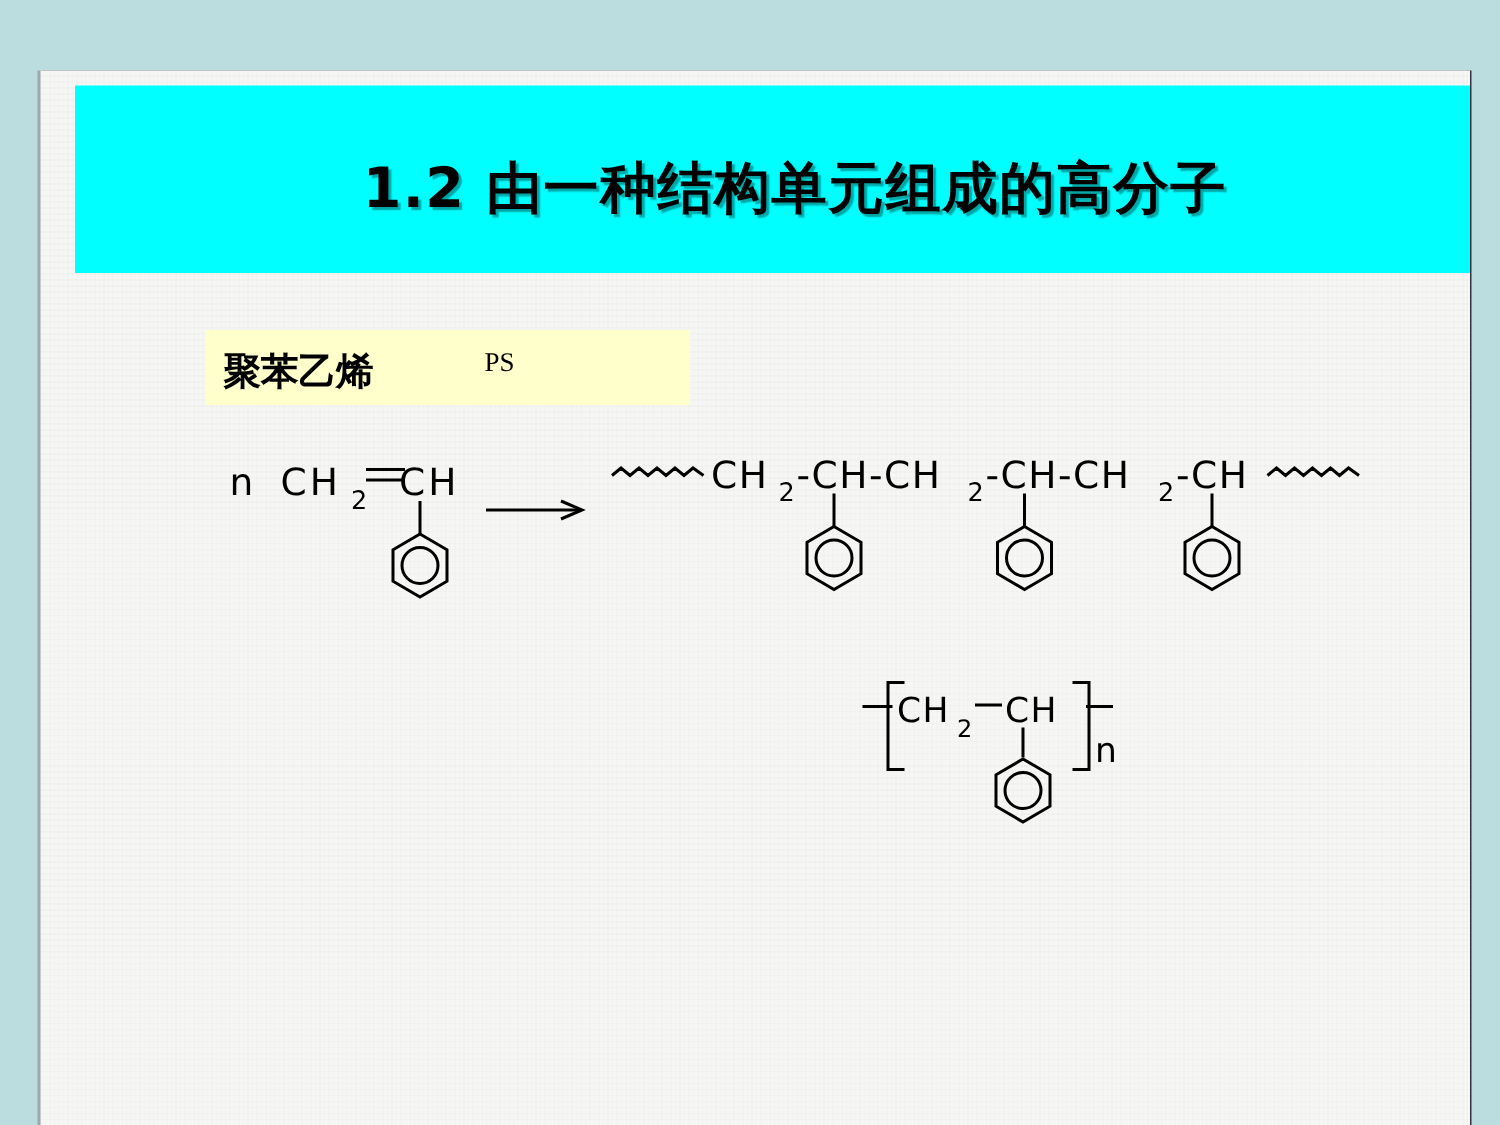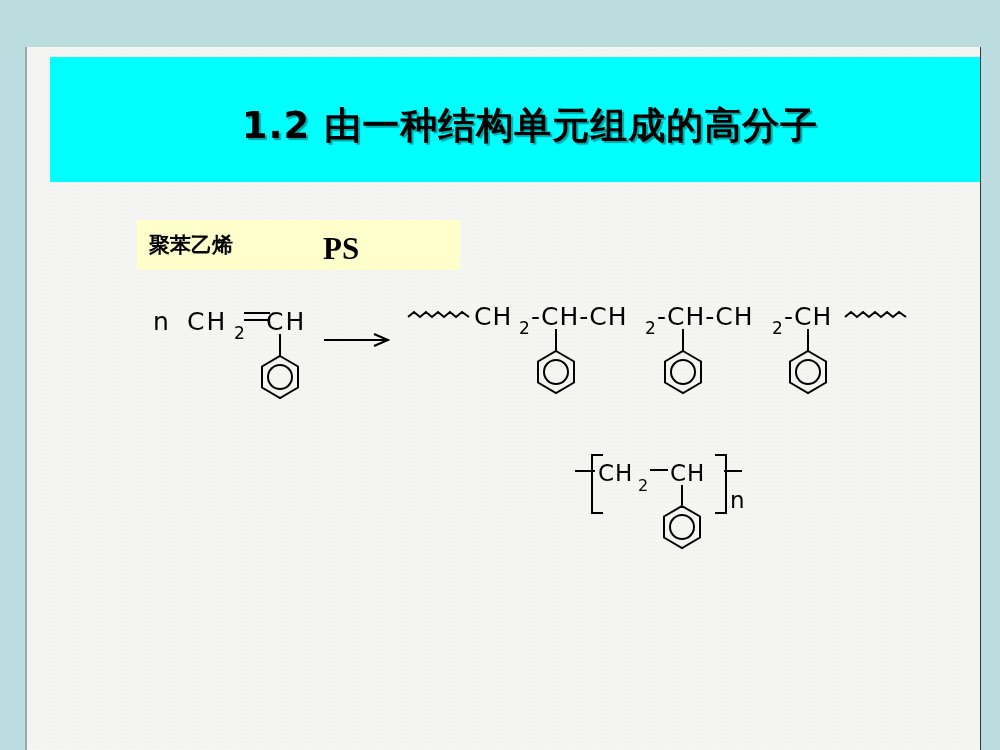--- a/index.html
+++ b/index.html
@@ -26,25 +26,25 @@
     font-family:"DejaVu Sans", sans-serif; font-weight:bold; font-size:37px;
     color:#000; text-shadow: 2px 2px 1px rgba(0,0,0,0.35);
     letter-spacing:1px; padding-left:30px;
   }
   .label-box {
     position:absolute; left:110px; top:173px; width:323px; height:50px;
     background:#ffffcc;
   }
   .label-cn {
     position:absolute; left:12px; top:11px;
-    font-family:"DejaVu Serif", serif; font-weight:bold; font-size:21px; color:#000;
+    font-family:"DejaVu Serif", serif; font-weight:bold; font-size:25px; color:#000;
   }
   .label-abbr {
     position:absolute; left:186px; top:11px;
-    font-family:"Liberation Serif", serif; font-weight:bold; font-size:31px; color:#000;
+    font-family:"Liberation Serif", serif; font-weight:normal; font-size:18px; color:#000;
   }
   svg.chem { position:absolute; left:0; top:0; }
   svg text { font-family:"DejaVu Sans", sans-serif; }
 </style>
 </head>
 <body>
 
 <div class="slide">
   <div class="banner">
     <div class="banner-title">1.2  由一种结构单元组成的高分子</div>

